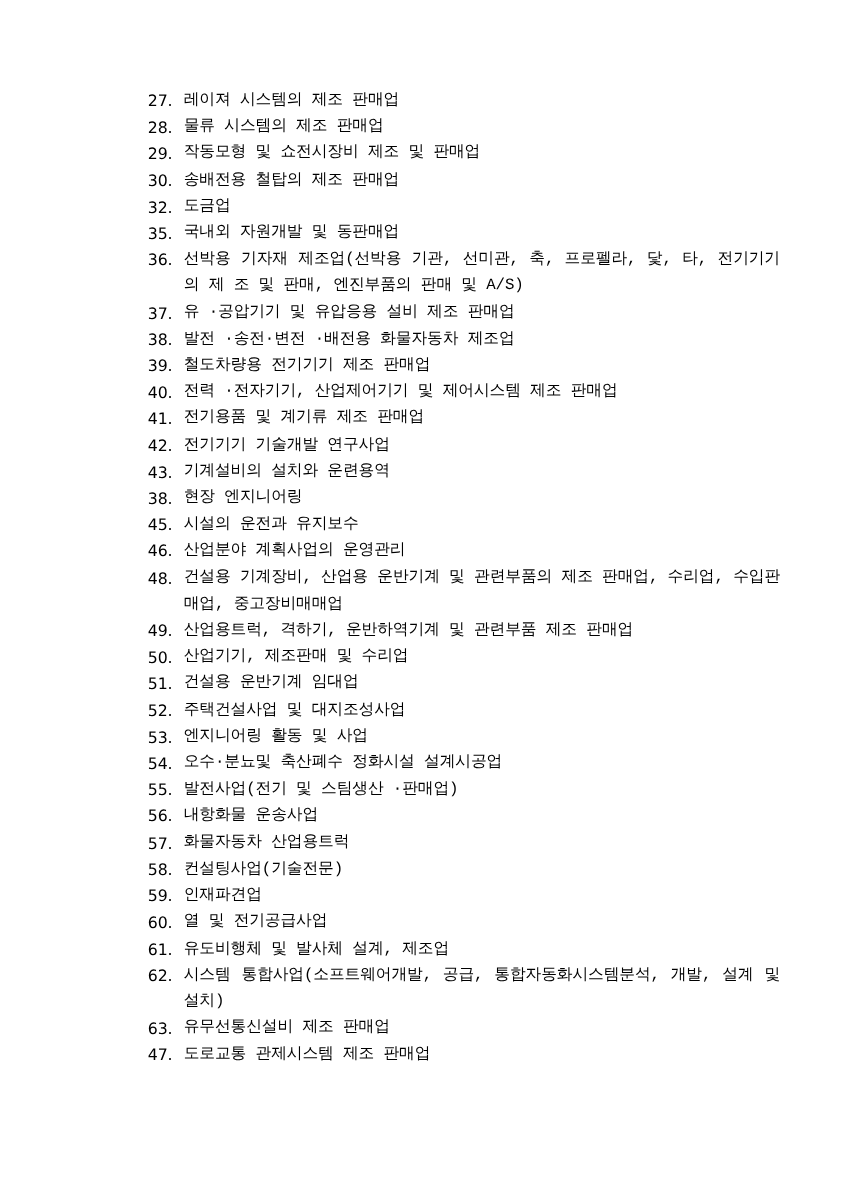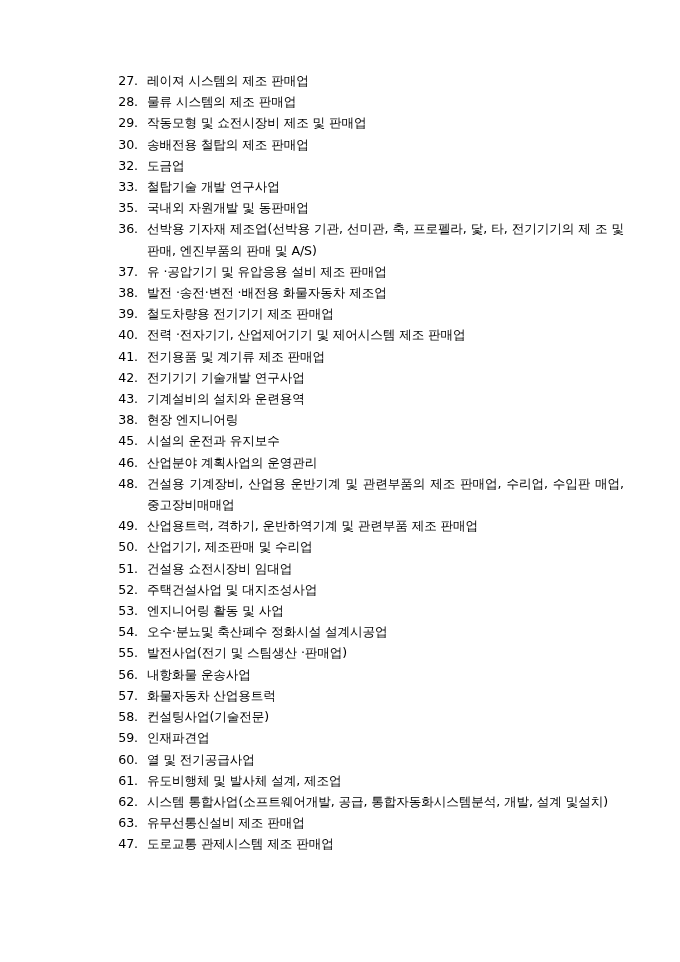--- a/index.html
+++ b/index.html
@@ -37,20 +37,21 @@
     width: 26px;
     text-align: right;
     padding-right: 9px;
     white-space: nowrap;
   }
   .txt {
     flex: 1 1 auto;
     text-align: justify;
     text-justify: inter-character;
     word-break: break-all;
+    font-family: Liberation Mono, monospace;
   }
 </style>
 </head>
 <body>
 
 <div class="page">
   <ol class="list" id="list">
       <li class="item">
         <span class="num">27.</span>
         <span class="txt">레이져 시스템의 제조 판매업</span>
@@ -63,24 +64,20 @@
         <span class="num">29.</span>
         <span class="txt">작동모형 및 쇼전시장비 제조 및 판매업</span>
       </li>
       <li class="item">
         <span class="num">30.</span>
         <span class="txt">송배전용 철탑의 제조 판매업</span>
       </li>
       <li class="item">
         <span class="num">32.</span>
         <span class="txt">도금업</span>
-      </li>
-      <li class="item">
-        <span class="num">33.</span>
-        <span class="txt">철탑기술 개발 연구사업</span>
       </li>
       <li class="item">
         <span class="num">35.</span>
         <span class="txt">국내외 자원개발 및 동판매업</span>
       </li>
       <li class="item">
         <span class="num">36.</span>
         <span class="txt">선박용 기자재 제조업(선박용 기관, 선미관, 축, 프로펠라, 닻, 타, 전기기기의 제 조 및 판매, 엔진부품의 판매 및 A/S)</span>
       </li>
       <li class="item">
@@ -130,21 +127,21 @@
       <li class="item">
         <span class="num">49.</span>
         <span class="txt">산업용트럭, 격하기, 운반하역기계 및 관련부품 제조 판매업</span>
       </li>
       <li class="item">
         <span class="num">50.</span>
         <span class="txt">산업기기, 제조판매 및 수리업</span>
       </li>
       <li class="item">
         <span class="num">51.</span>
-        <span class="txt">건설용 쇼전시장비 임대업</span>
+        <span class="txt">건설용 운반기계 임대업</span>
       </li>
       <li class="item">
         <span class="num">52.</span>
         <span class="txt">주택건설사업 및 대지조성사업</span>
       </li>
       <li class="item">
         <span class="num">53.</span>
         <span class="txt">엔지니어링 활동 및 사업</span>
       </li>
       <li class="item">

